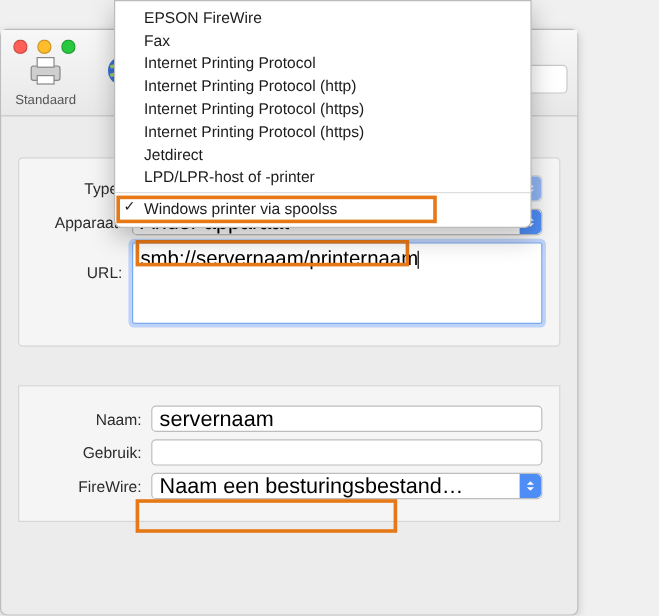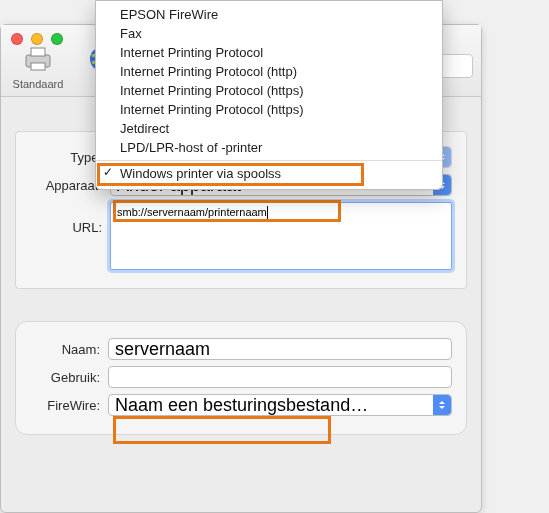--- a/index.html
+++ b/index.html
@@ -54,23 +54,23 @@
     position: absolute; top:72px; left:0; right:0; bottom:0;
   }
   .panel1 {
     position:absolute; left:14px; right:14px; top:34px;
     border:1px solid #d6d6d6; border-radius:4px;
     background:#f5f5f5;
     padding: 8px 14px 12px 14px;
   }
   .panel2 {
     position:absolute; left:14px; right:14px; top:224px;
-    border:1px solid #d6d6d6; border-radius:12px;
+    border:1px solid #d6d6d6; border-radius:0;
     background:#f5f5f5;
-    padding: 10px 14px 12px 12px;
+    padding: 10px 14px 12px 30px;
   }
   .row { display:flex; align-items:center; margin:6px 0; }
   .row label.key {
     width: 72px; text-align:right; margin-right:8px;
     color:#2b2b2b; font-size:13px;
   }
   .select, .textin {
     flex:1; height:22px; background:#fff;
     border:1px solid #bdbdbd; border-radius:4px;
     display:flex; align-items:center; padding:0 6px;
@@ -84,21 +84,21 @@
   .select .caps::before, .select .caps::after {
     content:""; border:3px solid transparent;
   }
   .select .caps::before { border-bottom-color:#fff; margin-bottom:2px; }
   .select .caps::after  { border-top-color:#fff; }
 
   .urlbox {
     flex:1; height:68px; border:1px solid #7aa9f0;
     box-shadow: 0 0 0 3px rgba(90,150,255,0.35);
     background:#fff; border-radius:2px; padding:3px 6px;
-    font-size:11px;
+    font-size:17px;
   }
   .urlbox .txt { display:inline-block; }
   .cursor { display:inline-block; width:1px; height:15px; background:#000; vertical-align:middle; }
 
   .highlight { position:absolute; border:3px solid #e67817; pointer-events:none; } 
   .hl2 { left:112px; top:103px; width:228px; height:22px; } 
   .hl3 { left:112px; top:319px; width:218px; height:28px; }
 
   .dropdown {
     position:absolute; top:0; left:95px; width:348px;

